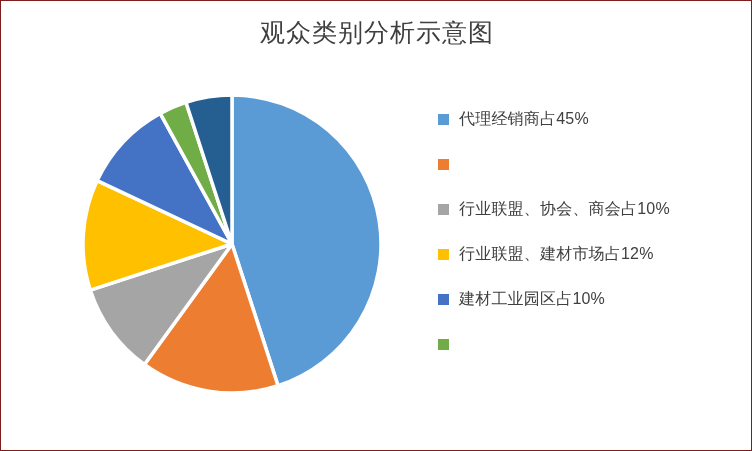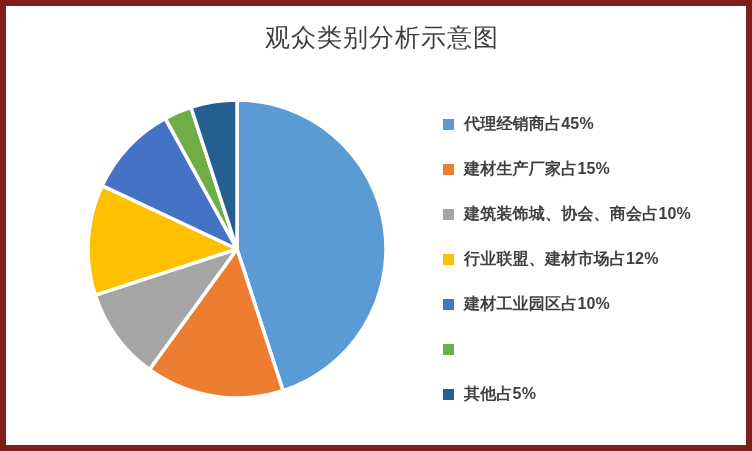--- a/index.html
+++ b/index.html
@@ -11,21 +11,21 @@
   body {
     font-family: "Liberation Sans", "DejaVu Sans", sans-serif;
   }
 
   #chart-canvas {
     position: relative;
     width: 752px;
     height: 451px;
     background: #ffffff;
     box-sizing: border-box;
-    border: 6px solid #7f1d1d;
+    border: 1px solid #7f1d1d;
     overflow: hidden;
   }
 
   #chart-title {
     position: absolute;
     left: 0;
     top: 14px;
     width: 752px;
     text-align: center;
     font-size: 25px;
@@ -62,21 +62,21 @@
     height: 45px;
   }
   .legend-swatch {
     width: 11px;
     height: 11px;
     flex: 0 0 11px;
     margin-right: 10px;
   }
   .legend-label {
     font-size: 16px;
-    font-weight: 700;
+    font-weight: 400;
     color: #404040;
     white-space: nowrap;
     letter-spacing: 0.2px;
   }
 </style>
 </head>
 <body>
 
 <div id="chart-canvas">
 
@@ -94,36 +94,31 @@
       </svg>
   </div>
 
   <div id="legend">
       <div class="legend-row">
         <span class="legend-swatch" style="background: rgb(91, 155, 213);"></span>
         <span class="legend-label">代理经销商占45%</span>
       </div>
       <div class="legend-row">
         <span class="legend-swatch" style="background: rgb(237, 125, 49);"></span>
-        <span class="legend-label">建材生产厂家占15%</span>
       </div>
       <div class="legend-row">
         <span class="legend-swatch" style="background: rgb(165, 165, 165);"></span>
-        <span class="legend-label">建筑装饰城、协会、商会占10%</span>
+        <span class="legend-label">行业联盟、协会、商会占10%</span>
       </div>
       <div class="legend-row">
         <span class="legend-swatch" style="background: rgb(255, 192, 0);"></span>
         <span class="legend-label">行业联盟、建材市场占12%</span>
       </div>
       <div class="legend-row">
         <span class="legend-swatch" style="background: rgb(68, 114, 196);"></span>
         <span class="legend-label">建材工业园区占10%</span>
       </div>
       <div class="legend-row">
         <span class="legend-swatch" style="background: rgb(112, 173, 71);"></span>
       </div>
-      <div class="legend-row">
-        <span class="legend-swatch" style="background: rgb(37, 94, 145);"></span>
-        <span class="legend-label">其他占5%</span>
-      </div>
     </div>
 
 </div>
 
 </body></html>

